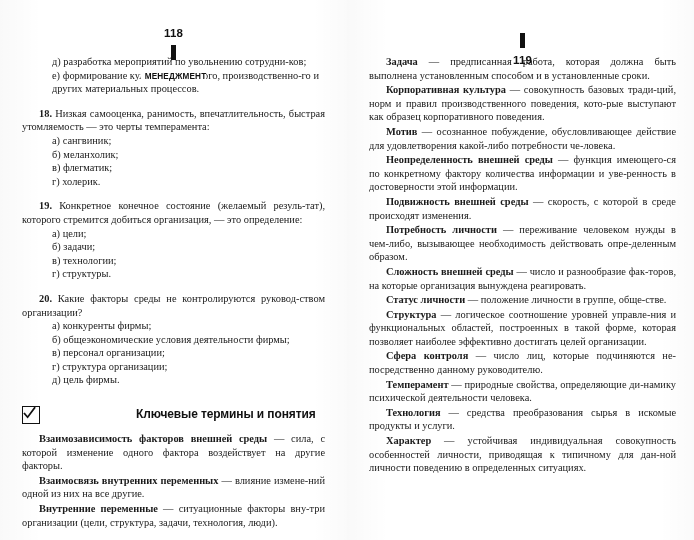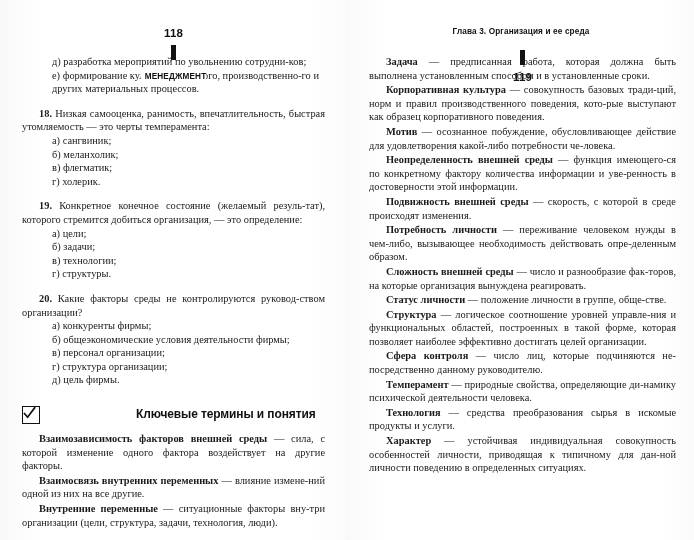--- a/index.html
+++ b/index.html
@@ -229,21 +229,20 @@
         <span class="term">Внутренние переменные</span><span> — ситуационные факторы вну-три организации (цели, структура, задачи, технология, люди).</span>
       </p>
 
     </div>
   </div>
 
   <div class="page page-right">
     <div class="scan-tint"></div>
 
     <div class="runhead runhead-right">
-      <span class="runtitle">Глава 3. Организация и ее среда</span>
       <span class="rule-wrap"></span>
       <span class="head-bar"></span>
       <span class="folio">119</span>
     </div>
 
     <div class="body">
       <div id="right-terms">
           <p class="term-para"><span class="term">Задача</span><span> — предписанная работа, которая должна быть выполнена установленным способом и в установленные сроки.</span></p>
           <p class="term-para"><span class="term">Корпоративная культура</span><span> — совокупность базовых тради-ций, норм и правил производственного поведения, кото-рые выступают как образец корпоративного поведения.</span></p>
           <p class="term-para"><span class="term">Мотив</span><span> — осознанное побуждение, обусловливающее действие для удовлетворения какой-либо потребности че-ловека.</span></p>

